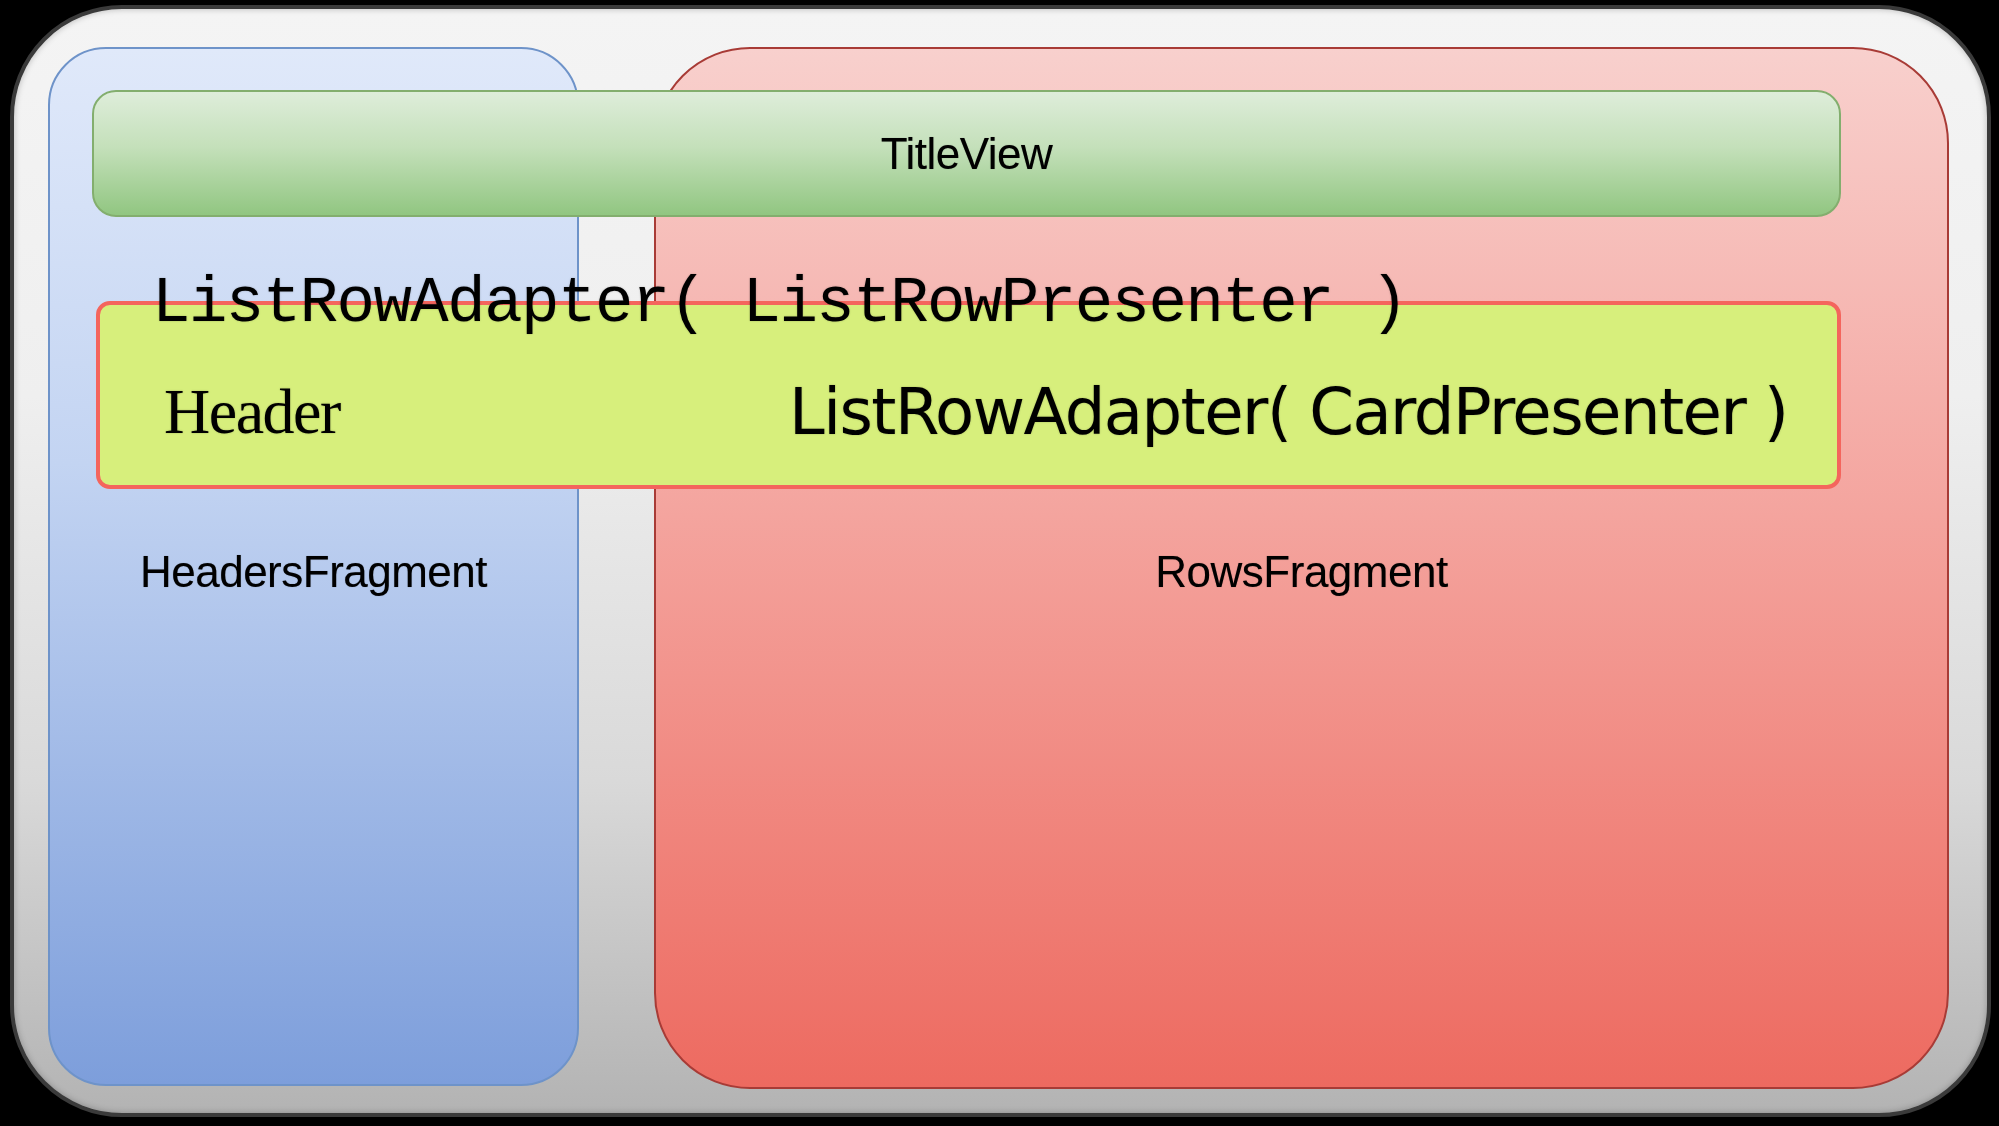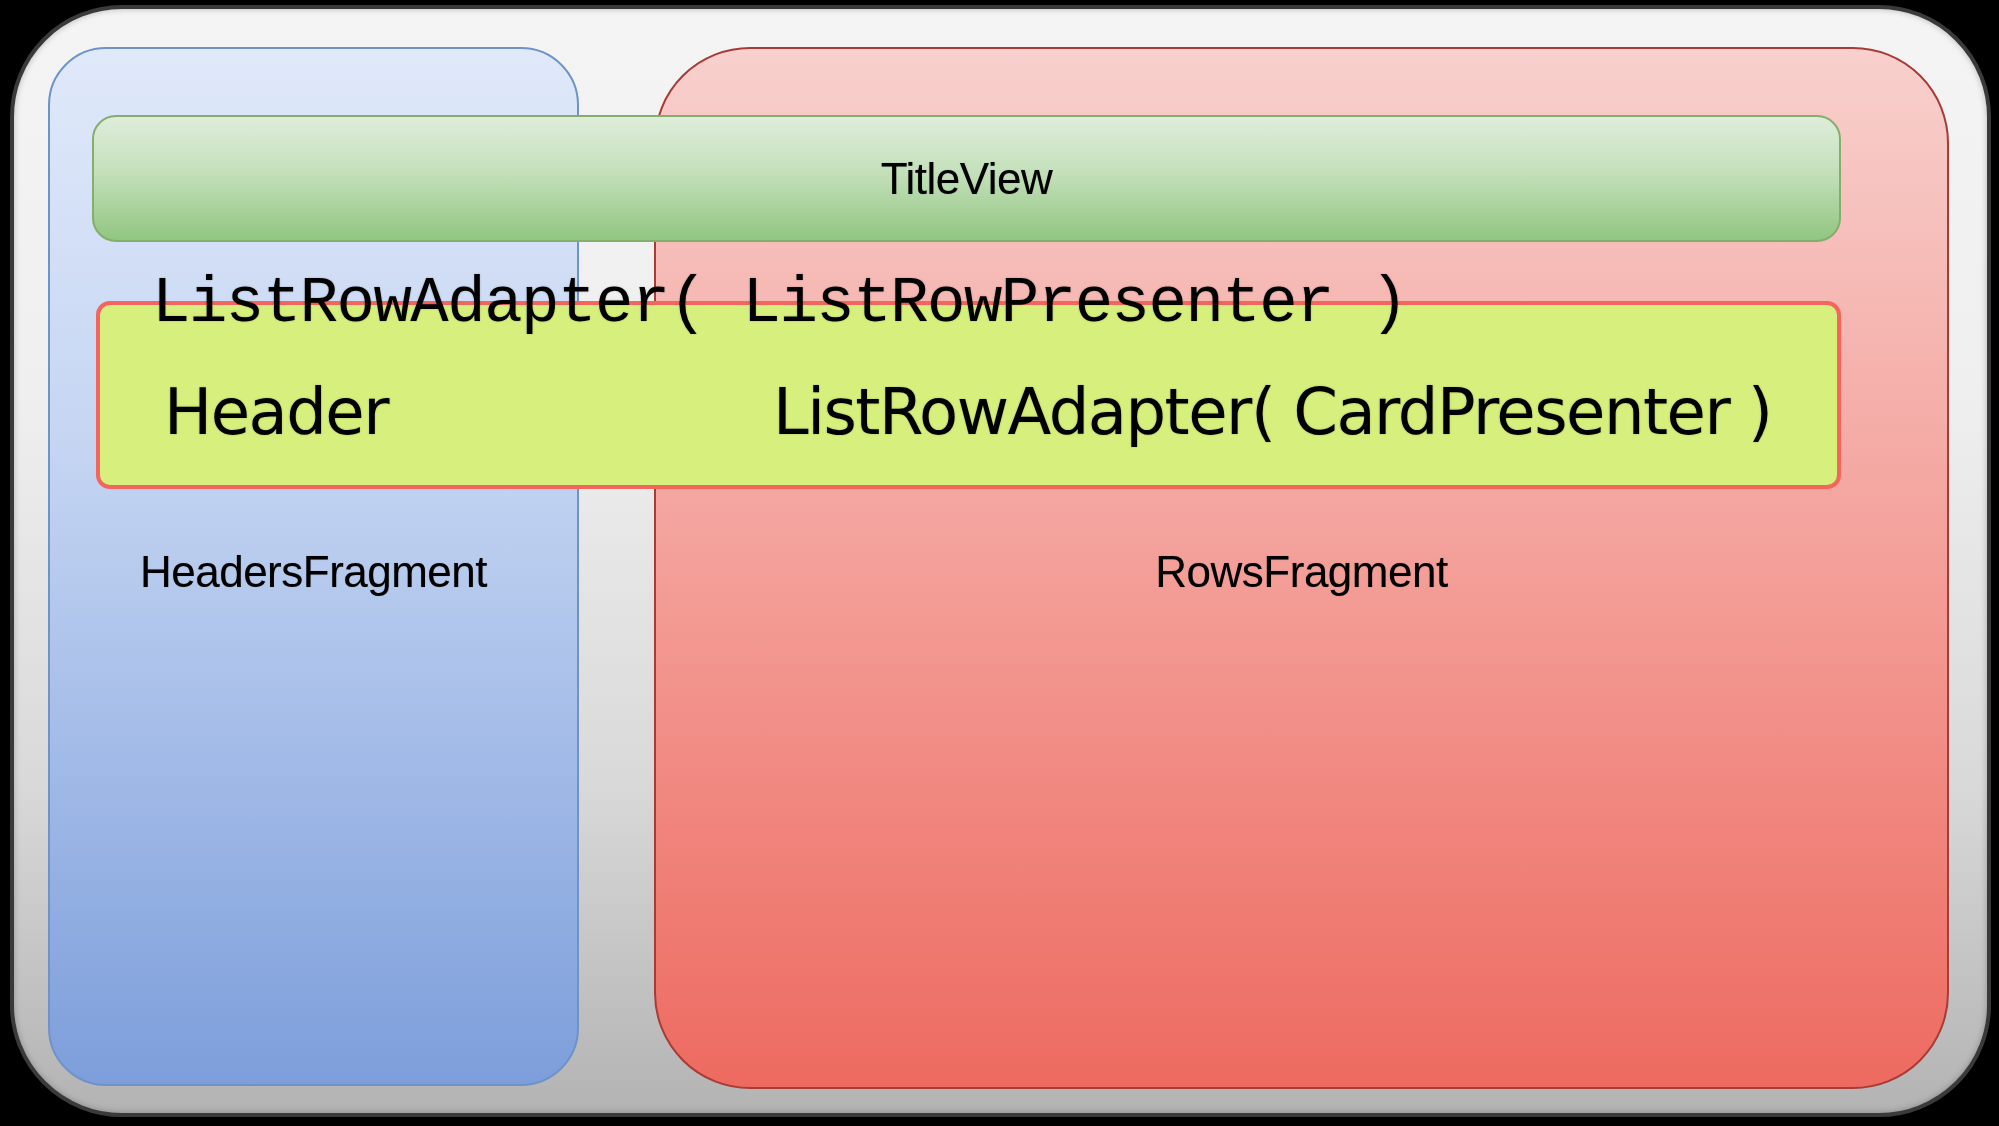--- a/index.html
+++ b/index.html
@@ -49,21 +49,20 @@
   
   .title-view {
     left: 88px; top: 86px;
     width: 1749px; height: 127px;
     border: 2px solid #83ae6e;
     border-radius: 24px;
     background: linear-gradient(180deg, #deedda 0%, #c4e0ba 45%, #91c681 100%);
     display: flex;
     align-items: center;
     justify-content: center;
-    margin-top: 25px;
   }
 
   
   .list-row {
     left: 92px; top: 297px;
     width: 1745px; height: 188px;
     border: 4px solid #f4655d;
     border-radius: 14px;
     background: #d7ef7c;
   }
@@ -86,21 +85,21 @@
   .big-text {
     font-family: "DejaVu Sans", sans-serif;
     font-size: 64px;
     letter-spacing: -1.5px;
     line-height: 72px;
     height: 72px;
     white-space: nowrap;
     text-shadow: 0 0 2px rgba(0,0,0,0.25);
   }
   .adapter-presenter-text { left: 148px; top: 264px; font-family: Liberation Mono, monospace; }
-  .header-text            { left: 160px; top: 372px; }
+  .header-text            { left: 160px; top: 372px; font-family: Liberation Serif, serif; }
   .card-adapter-text      { left: 785px; top: 372px; }
 </style>
 </head>
 <body>
 
 <div class="stage">
 
   <div class="abs activity-frame">
 
     <div class="abs headers-fragment" style="left:34px; top:38px;padding-left:15px;">
@@ -114,16 +113,16 @@
     <div class="abs title-view" style="left:78px; top:81px;">
       <div class="small-label">TitleView</div>
     </div>
 
     <div class="abs list-row" style="left:82px; top:292px;"></div>
 
     <div class="abs big-text adapter-presenter-text" style="left:138px; top:259px;">ListRowAdapter( ListRowPresenter )</div>
 
     <div class="abs big-text header-text" style="left:150px; top:367px;">Header</div>
 
-    <div class="abs big-text card-adapter-text" style="left:759px; top:367px;">ListRowAdapter( CardPresenter )</div>
+    <div class="abs big-text card-adapter-text" style="left:775px; top:367px;">ListRowAdapter( CardPresenter )</div>
 
   </div>
 </div>
 
 </body></html>

